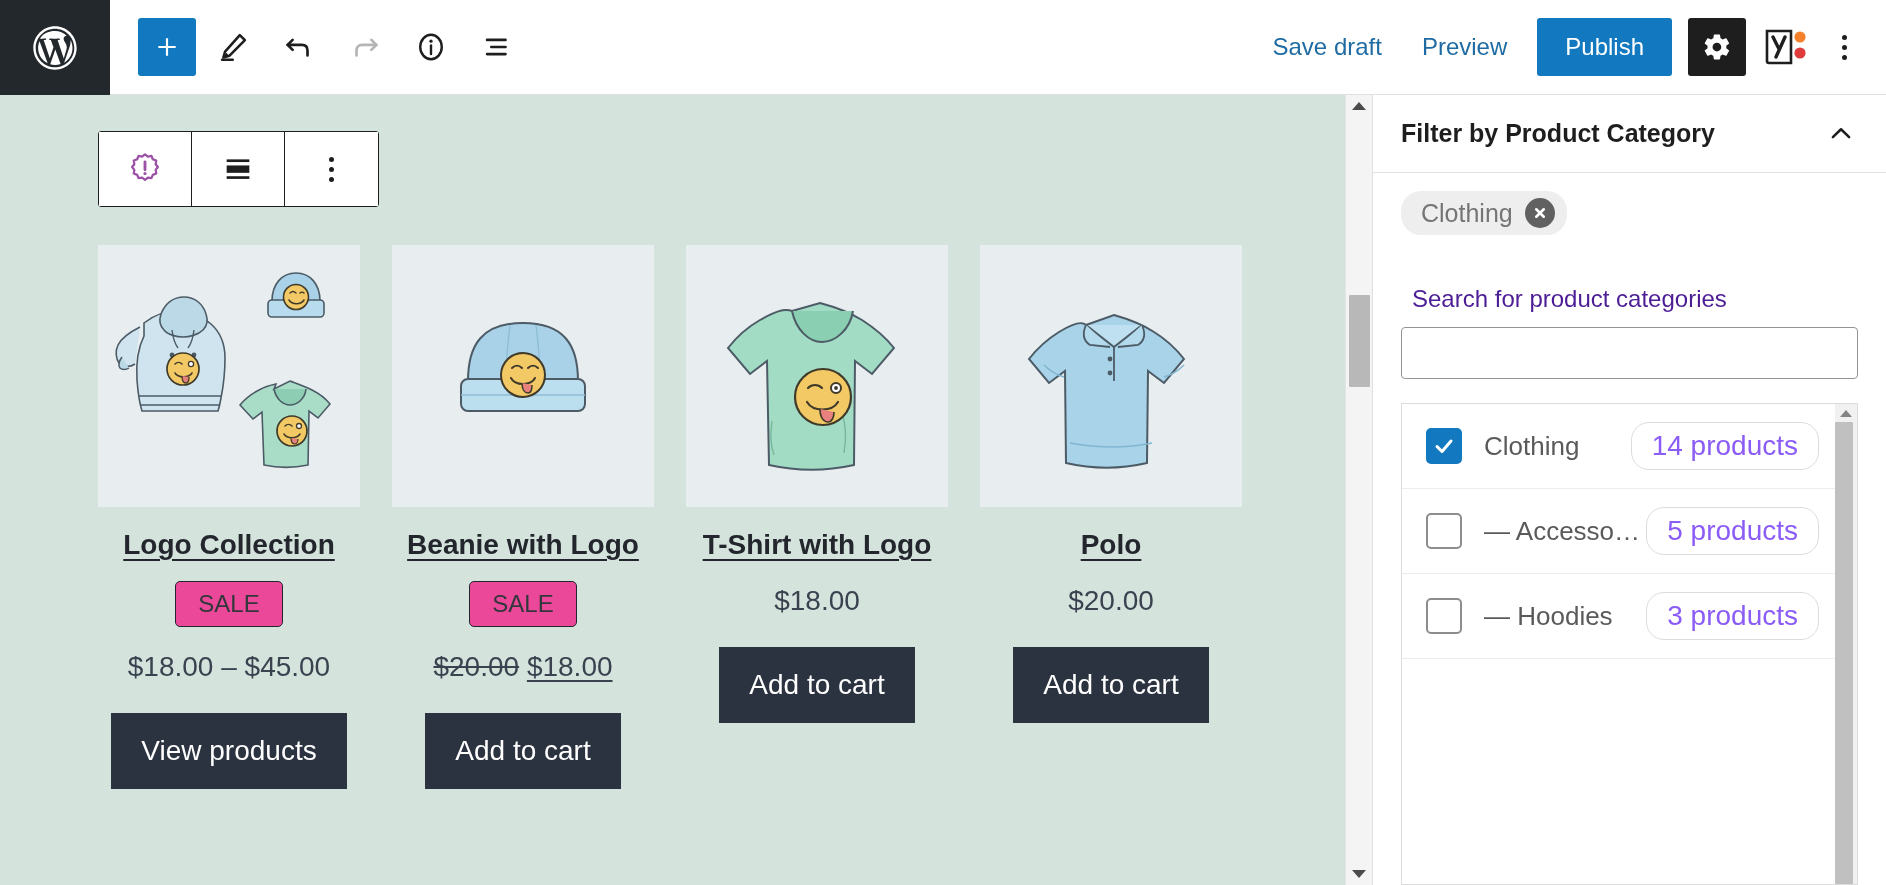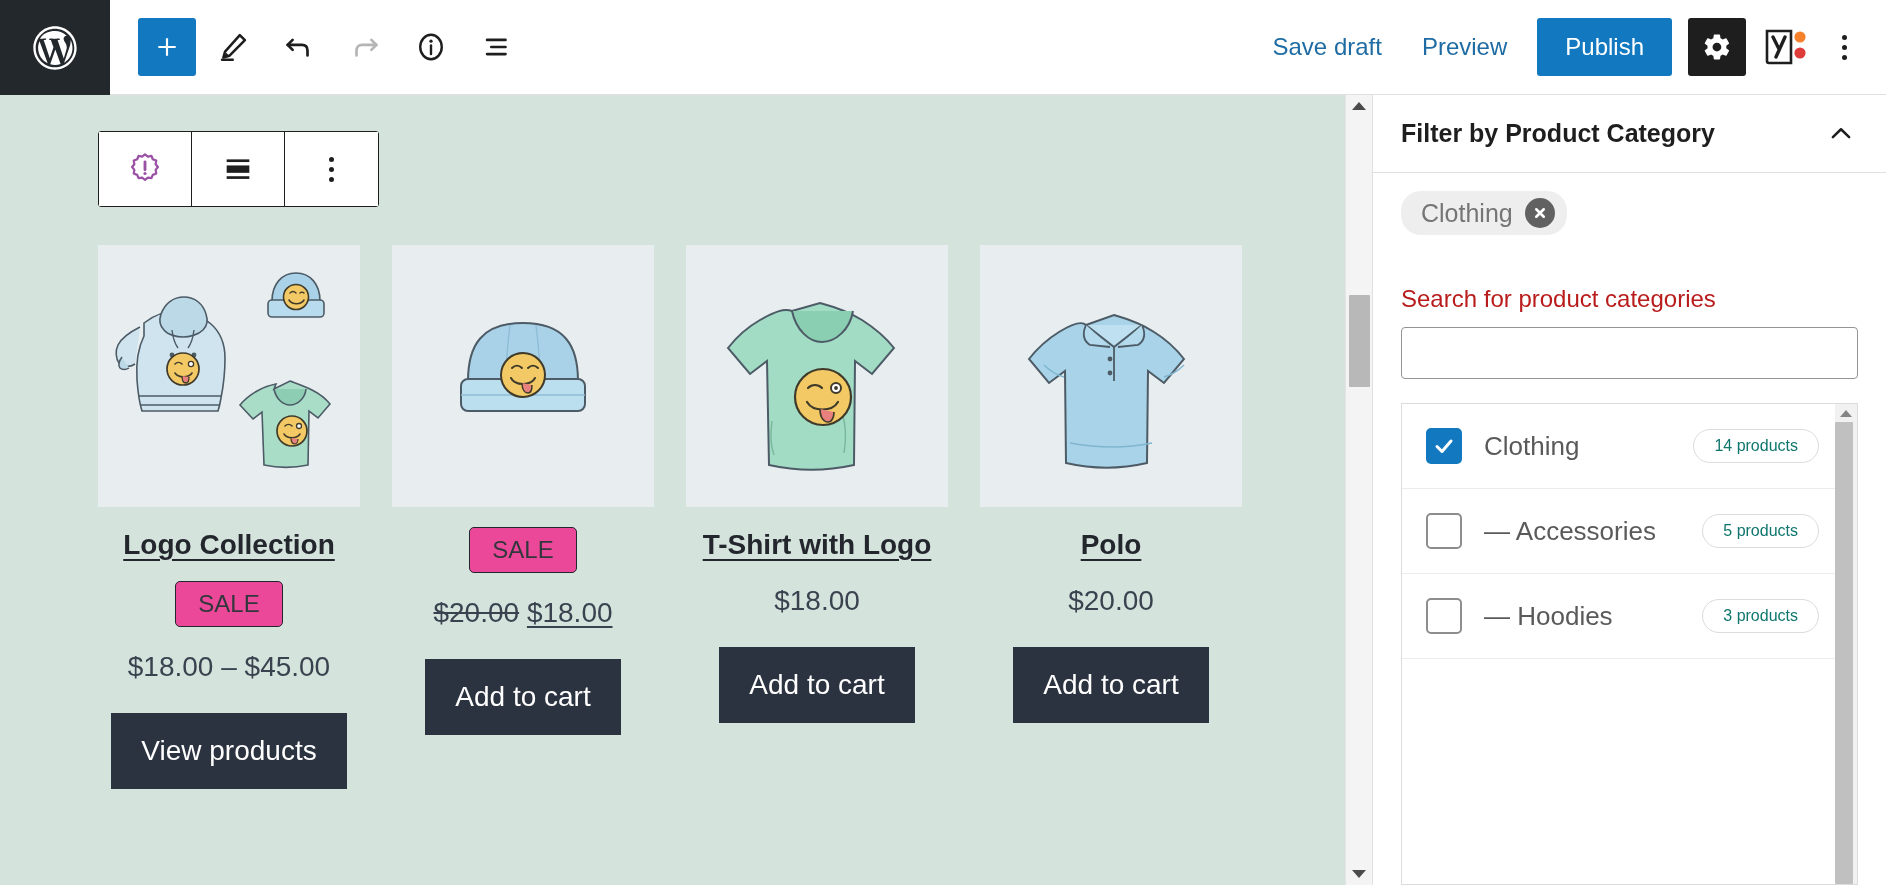--- a/index.html
+++ b/index.html
@@ -243,22 +243,23 @@
     font-size: 25px; color: #757575;
     font-family: "Liberation Sans", sans-serif;
   }
   .chip-x {
     width: 30px; height: 30px; border-radius: 50%;
     background: #616161; border: none; cursor: pointer;
     display: flex; align-items: center; justify-content: center;
     flex: none;
   }
   .search-label {
-    margin-top: 50px; font-size: 24px; color: #b91c1c;
-    font-family: "Liberation Sans", sans-serif;
+    margin-top: 50px; font-size: 24px; color: #4c1d95;
+    font-family: "Liberation Sans", sans-serif;
+    margin-left: 11px;
   }
   .search-input {
     margin-top: 14px; width: 100%; height: 52px;
     border: 1px solid #949494; border-radius: 4px;
     font-size: 22px; padding: 0 14px;
     font-family: "Liberation Sans", sans-serif;
     background: #fff; color: #1e1e1e;
   }
   .cat-list-wrap {
     margin-top: 24px;
@@ -280,21 +281,21 @@
   }
   .cb.checked { background: #1279c0; border-color: #1279c0; }
   .cat-name {
     flex: 1; margin-left: 22px;
     font-size: 26px; color: #5a5a5a;
     font-family: "Liberation Sans", sans-serif;
     white-space: nowrap; overflow: hidden; text-overflow: ellipsis;
   }
   .cat-count {
     border: 1px solid #dcdcdc; border-radius: 18px;
-    padding: 7px 20px; font-size: 16px; color: #0f766e;
+    padding: 7px 20px; font-size: 28px; color: #8b5cf6;
     font-family: "Liberation Sans", sans-serif;
     white-space: nowrap; flex: none;
   }
   .cat-scrollbar {
     width: 22px; flex: none; background: #f1f1f1;
     display: flex; flex-direction: column; align-items: center;
     position: relative;
   }
   .cat-scrollbar .sb-arrow { width: 22px; height: 18px; }
   .cat-scrollbar .sb-thumb { left: 2px; width: 18px; top: 0; bottom: 0; height: auto; background: #c0c0c0; }
@@ -480,20 +481,21 @@
                   <rect x="3" y="62" width="124" height="32" rx="7" fill="#bcdff0" stroke="#4c5b66" stroke-width="2"></rect>
                   <path d="M3 78h124" stroke="#8fbdd6" stroke-width="1.3"></path>
                   <circle cx="65" cy="58" r="22" fill="#f2c964" stroke="#403a2a" stroke-width="2"></circle>
                   <path d="M54 51c3-3 7-3 10 0" stroke="#403a2a" stroke-width="2" fill="none" stroke-linecap="round"></path>
                   <path d="M70 51c3-3 7-3 10 0" stroke="#403a2a" stroke-width="2" fill="none" stroke-linecap="round"></path>
                   <path d="M53 61c4 8 20 8 24 0" stroke="#403a2a" stroke-width="2" fill="none" stroke-linecap="round"></path>
                   <path d="M64 66c0 7 3 10 6 10s4-4 4-8" fill="#e8807e" stroke="#403a2a" stroke-width="1.5"></path>
                 </g>
               </svg>
             </a>
+            <a class="product-title">Beanie with Logo</a>
             <span class="sale-badge">SALE</span>
             <div class="price-line">
               <span class="price-old">$20.00</span>
               <span class="price-new">$18.00</span>
             </div>
             <button class="cta-btn">Add to cart</button>
           </div>
 
           <div class="product-card">
             <a class="product-img">

